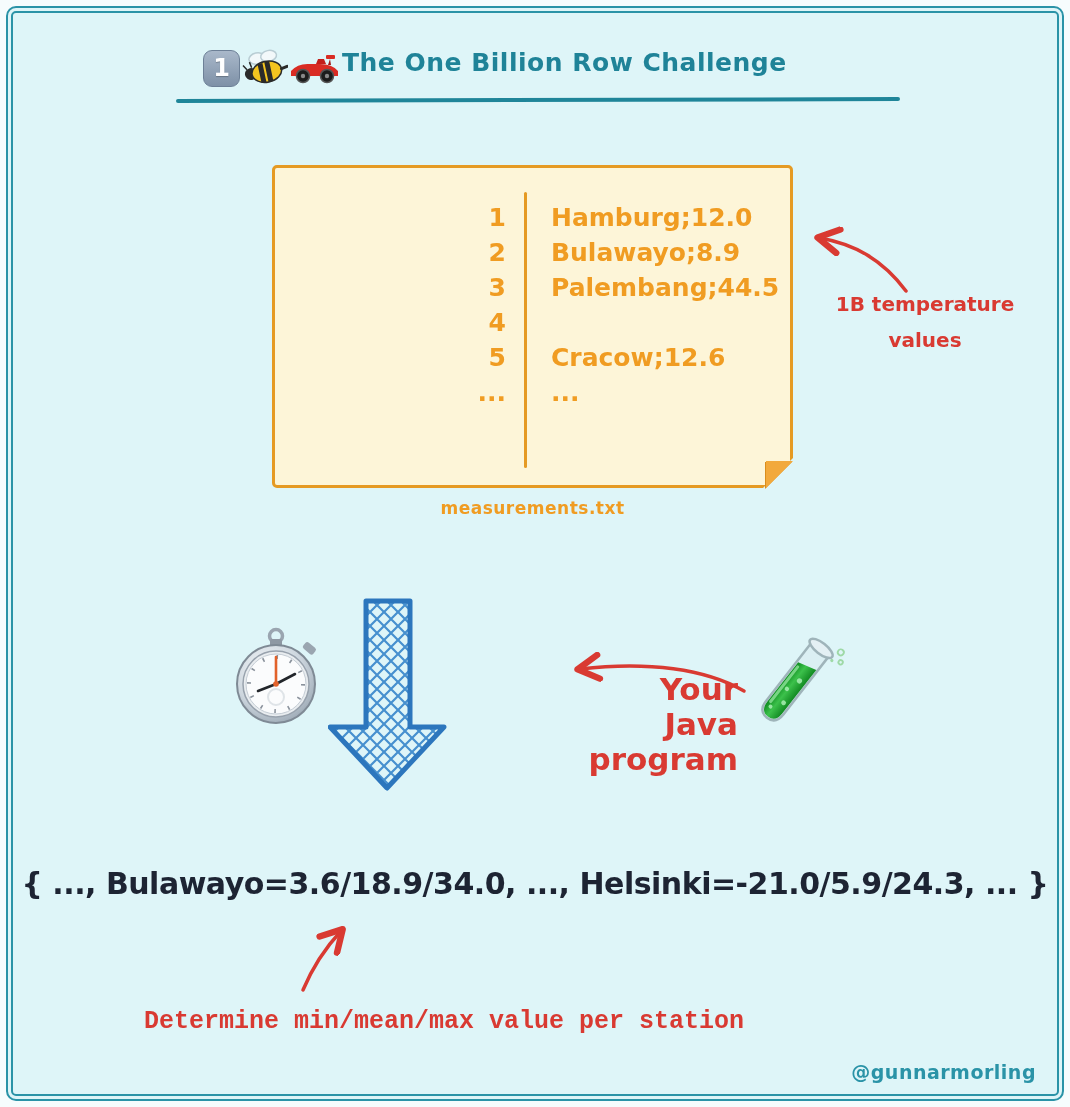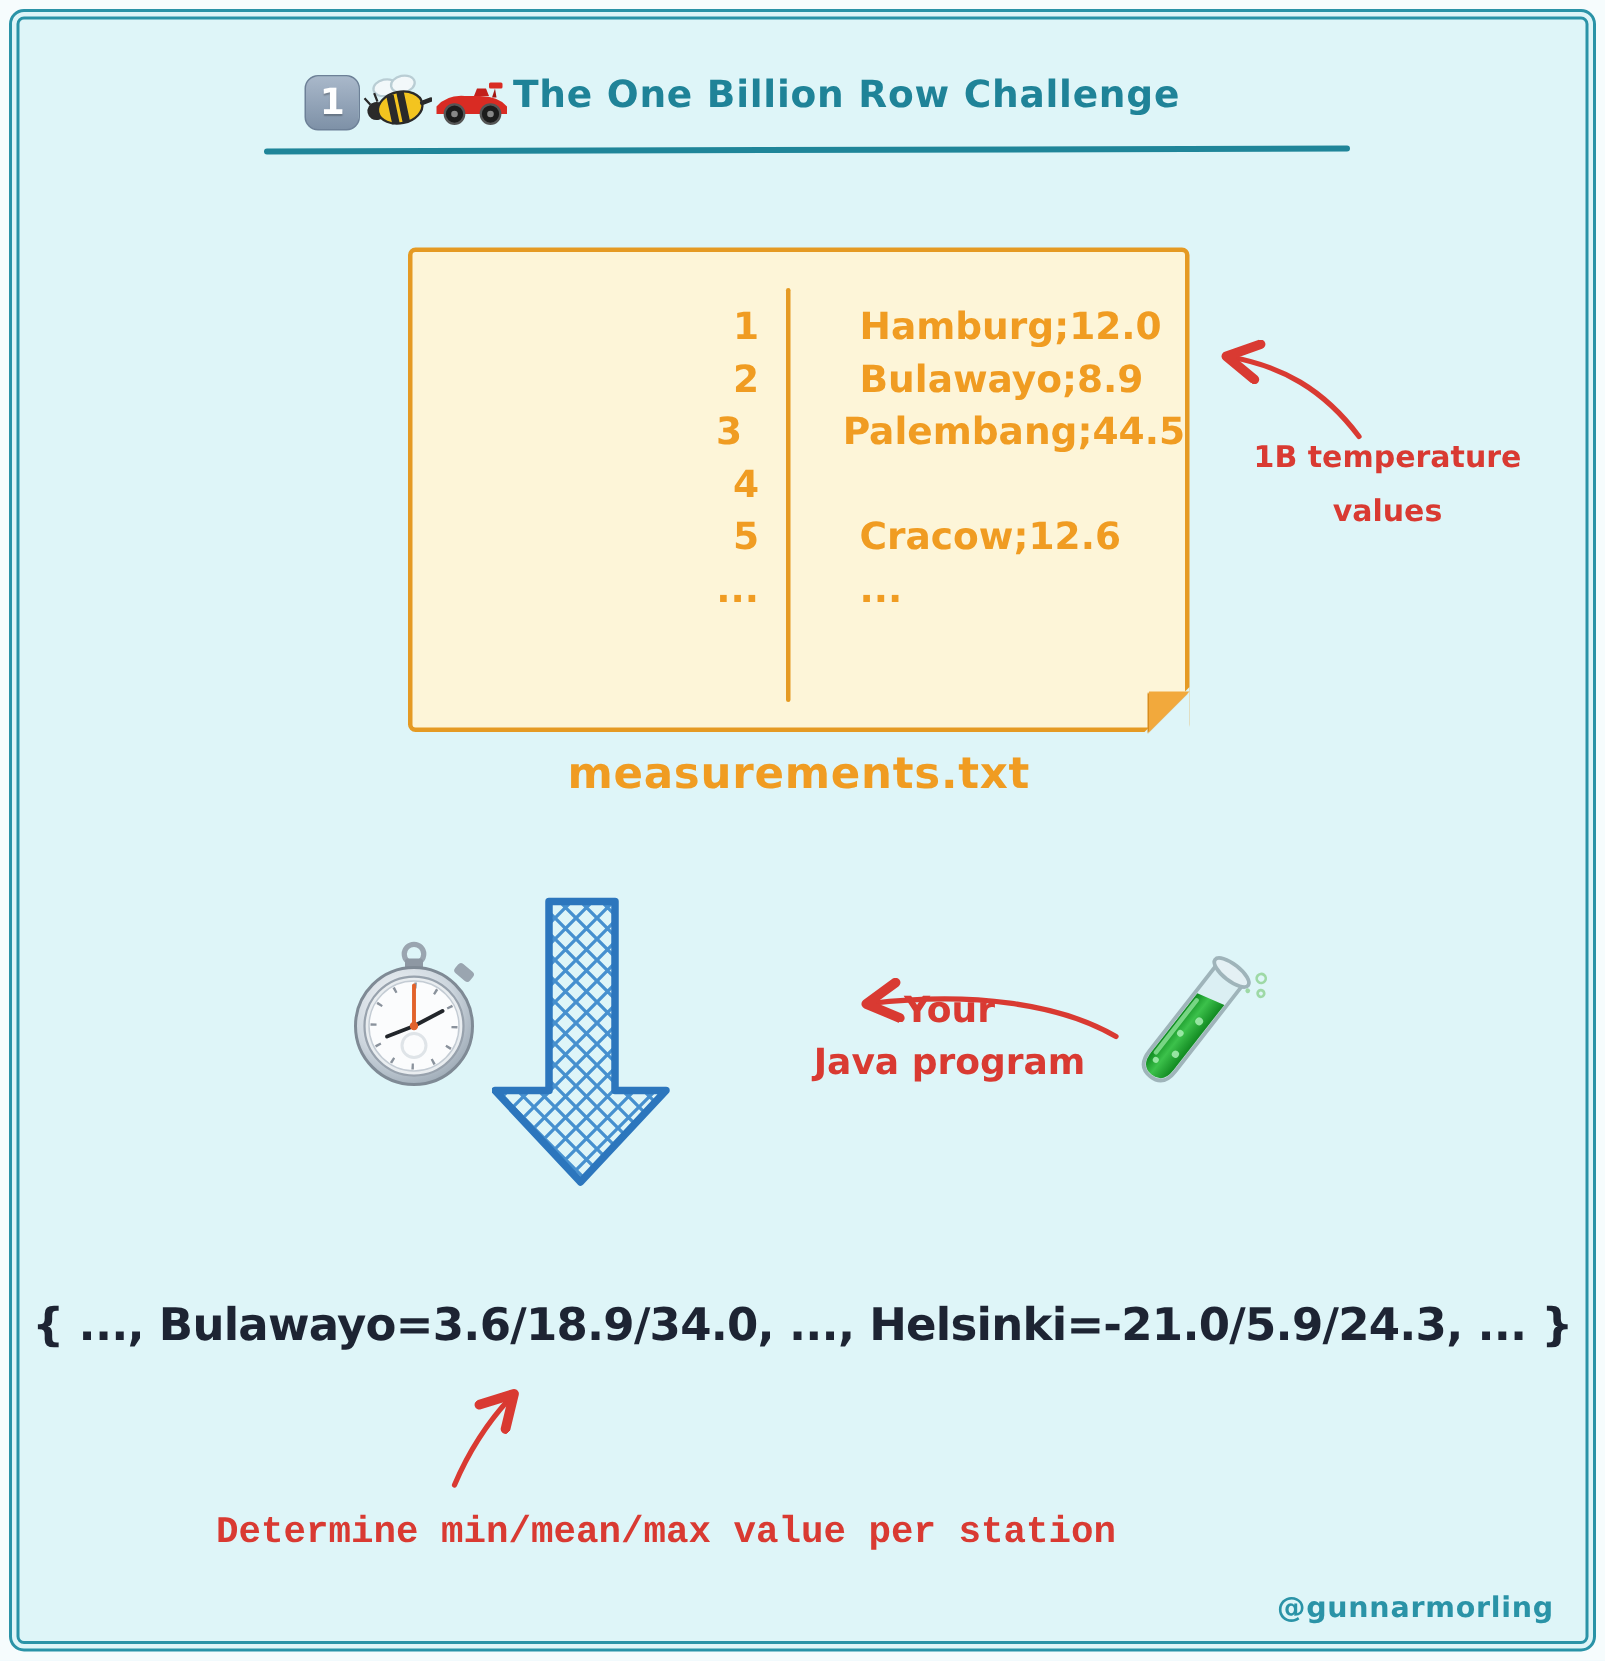--- a/index.html
+++ b/index.html
@@ -17,34 +17,34 @@
             color:#fff; font-size:24px; font-weight:bold; text-shadow:0 1px 1px rgba(0,0,0,.25); }
   .title-text { position:absolute; left:342px; top:4px; color:#1f8398; font-size:25px; font-weight:bold; letter-spacing:.5px; white-space:nowrap; }
   .title-underline { position:absolute; left:176px; top:98px; width:724px; height:4px; background:#1f8599; border-radius:3px; transform:rotate(-.15deg); }
 
   
   .note { position:absolute; left:272px; top:165px; width:521px; height:323px;
           background:#fdf5d8; border:3px solid #e59a23; border-radius:5px; }
   .note-rows { position:absolute; left:0; top:32px; right:0; }
   .note-row { display:flex; height:35px; align-items:center; color:#f09c22; font-size:25px; font-weight:bold; white-space:nowrap; }
   .note-row .num { width:231px; text-align:right; }
-  .note-row .val { margin-left:67px; }
+  .note-row .val { margin-left:45px; }
   .note-divider { position:absolute; left:249px; top:24px; height:276px; width:3px; background:#e59a23; border-radius:2px; }
   .fold-cover { position:absolute; right:-3px; bottom:-3px; width:0; height:0;
                 border-left:30px solid transparent; border-bottom:30px solid #def5f8; }
   .fold-flap { position:absolute; right:-3px; bottom:-3px; width:0; height:0;
                border-top:27px solid #f2a93c; border-right:27px solid transparent;
                filter:drop-shadow(-1px 1px 0 #d98d1d); }
   .note-caption { position:absolute; left:272px; top:498px; width:521px; text-align:center;
-                  color:#f09c22; font-size:29px; font-weight:bold; letter-spacing:.5px; }
+                  color:#f09c22; font-size:17px; font-weight:bold; letter-spacing:.5px; }
 
   
   .red-label { position:absolute; color:#d93a32; font-weight:bold; text-align:center; line-height:36px; }
   .label-temp { left:800px; top:286px; width:250px; font-size:20px; }
-  .label-prog { left:528px; top:656px; width:210px; font-size:24px; line-height:35px; }
+  .label-prog { left:528px; top:672px; width:210px; font-size:31px; line-height:35px;text-align:right; }
   .label-determine { left:128px; top:1004px; width:632px; font-size:25px;font-family:Liberation Mono, monospace; }
 
   .overlay { position:absolute; left:0; top:0; width:1070px; height:1107px; pointer-events:none; }
 
   
   .stopwatch { position:absolute; left:229px; top:627px; }
   .down-arrow { position:absolute; left:328px; top:598px; }
   .testtube { position:absolute; left:738px; top:626px; }
 
   

